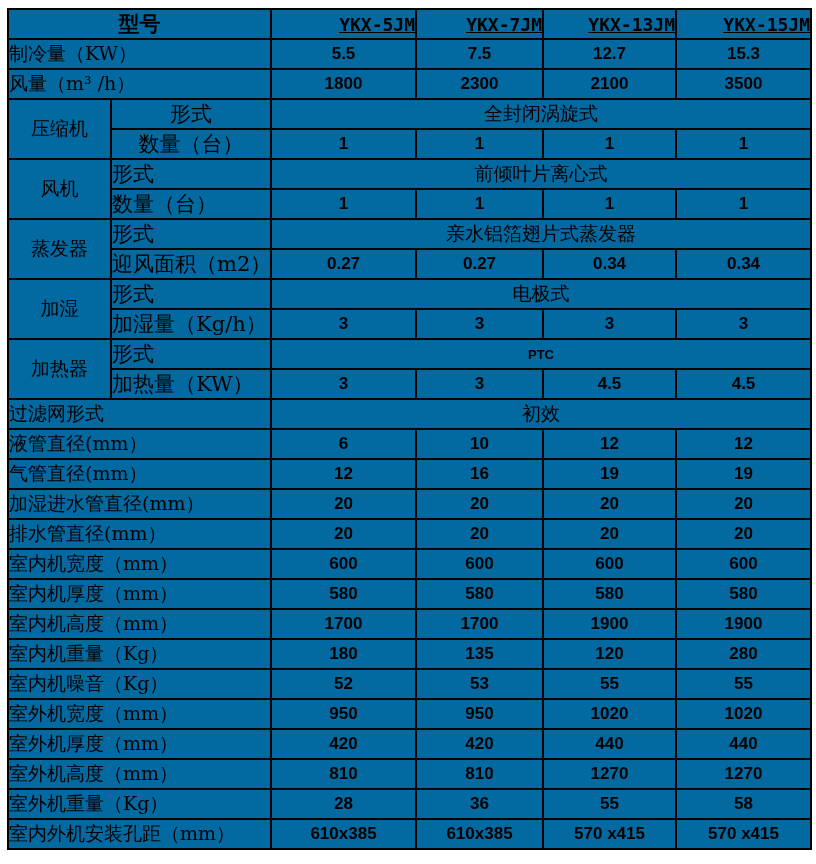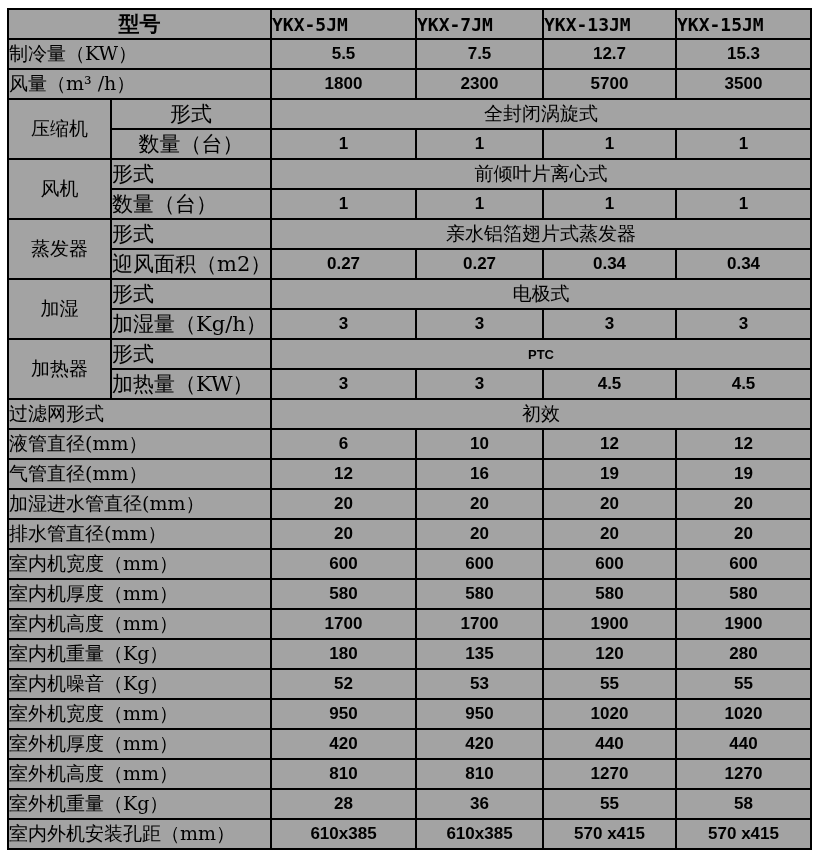--- a/index.html
+++ b/index.html
@@ -8,21 +8,21 @@
     background: #ffffff;
     width: 816px;
     height: 864px;
     overflow: hidden;
   }
   table.spec {
     border-collapse: collapse;
     table-layout: fixed;
     margin: 8px 0 0 7px;
     width: 803px;
-    background: #a3a3a3;
+    background: #0369a1;
   }
   table.spec td {
     border: 2px solid #000000;
     color: #000000;
     vertical-align: middle;
     height: 28px;
     padding: 0;
     overflow: hidden;
     white-space: nowrap;
   }
@@ -31,21 +31,22 @@
     font-family: "DejaVu Serif", "Liberation Serif", serif;
     font-weight: bold;
     font-size: 21px;
     text-align: center;
   }
   
   td.model {
     font-family: "DejaVu Sans Mono", "Liberation Mono", monospace;
     font-weight: bold;
     font-size: 18px;
-    text-align: left;
+    text-align: right;
+    text-decoration: underline;
   }
   
   td.lbl {
     font-family: "DejaVu Serif", "Liberation Serif", serif;
     font-size: 19px;
     text-align: left;
     padding-left: 5px;
   }
   
   td.grp {
@@ -113,21 +114,21 @@
     <td class="val">5.5</td>
     <td class="val">7.5</td>
     <td class="val">12.7</td>
     <td class="val">15.3</td>
   </tr>
 
   <tr>
     <td colspan="2" class="lbl">风量（m³ /h）</td>
     <td class="val">1800</td>
     <td class="val">2300</td>
-    <td class="val">5700</td>
+    <td class="val">2100</td>
     <td class="val">3500</td>
   </tr>
 
   <tr>
     <td rowspan="2" class="grp">压缩机</td>
     <td class="sub center">形式</td>
     <td colspan="4" class="spanval">全封闭涡旋式</td>
   </tr>
   <tr>
     <td class="sub center">数量（台）</td>

